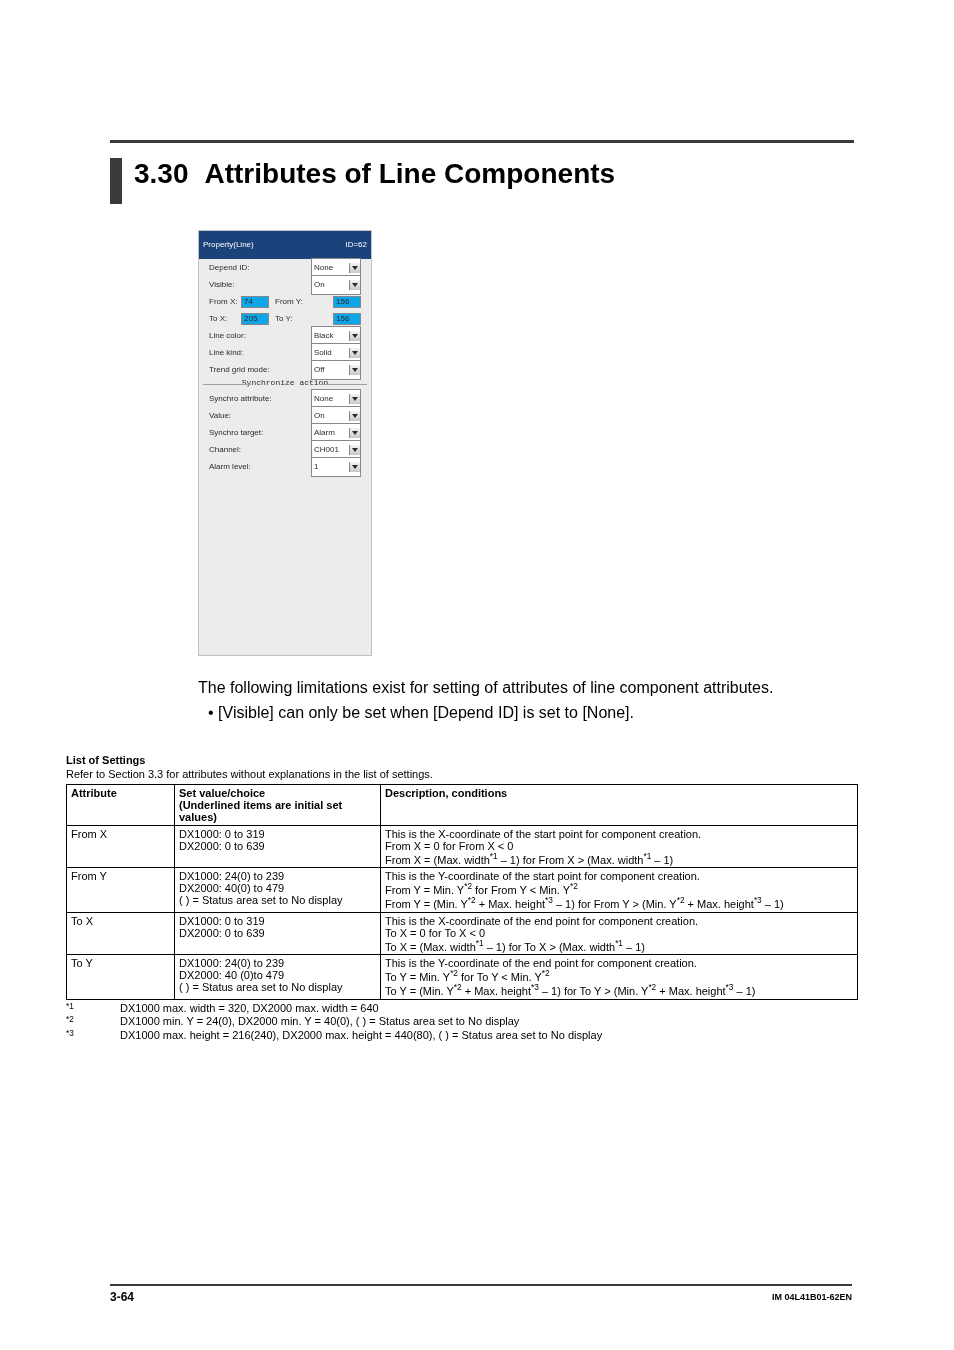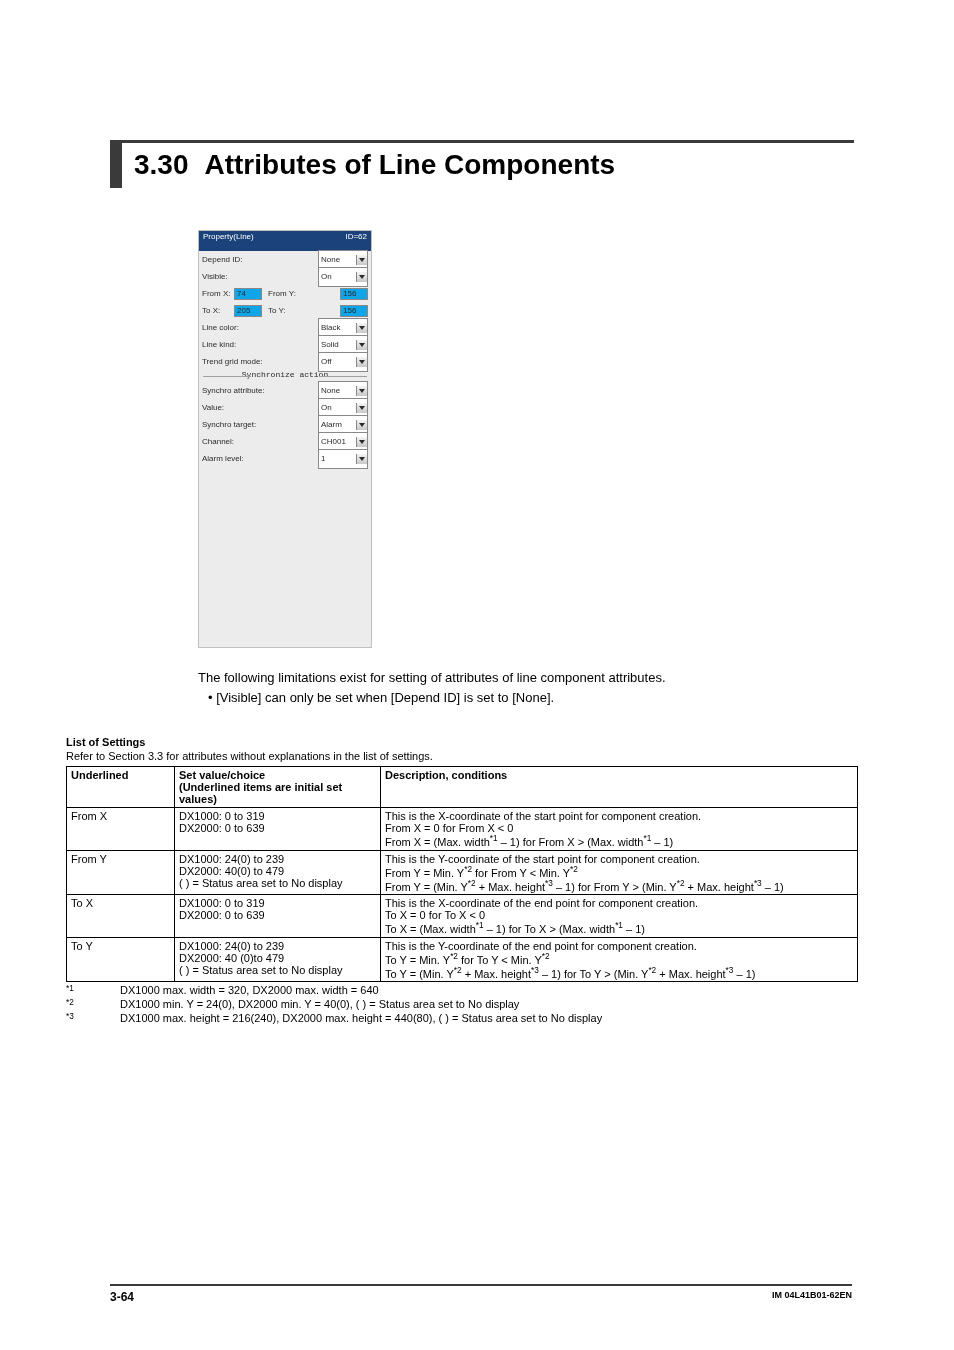--- a/index.html
+++ b/index.html
@@ -1,47 +1,47 @@
 <!DOCTYPE html>
 <html><head>
 <meta charset="utf-8">
 <style>
   * { box-sizing: border-box; margin: 0; padding: 0; }
   body { font-family: Arial, Helvetica, sans-serif; background: #fff; color: #000; width: 954px; margin: 0 auto; padding: 140px 40px 40px 40px; position: relative; min-height: 1350px; }
   .top-rule { position: absolute; top: 140px; left: 110px; right: 100px; height: 3px; background: #3a3a3a; }
-  .title-band { position: absolute; left: 110px; top: 142px; display: flex; align-items: center; }
+  .title-band { position: absolute; left: 110px; top: 158px; display: flex; align-items: flex-start; }
   .title-bar { width: 12px; height: 46px; background: #3a3a3a; margin-right: 12px; }
   .section-num { font-size: 28px; font-weight: bold; margin-right: 16px; }
   .section-title { font-size: 28px; font-weight: bold; }
   .panel-wrap { margin-top: 90px; margin-left: 158px; width: 174px; border: 1px solid #c0c0c0; background: #ececec; font-size: 8px; color: #2a2a2a; padding-bottom: 180px; }
-  .panel-header { background: #1b427a; color: #fff; height: 20px; line-height: 12px; font-size: 8px; padding: 0 4px; display: flex; justify-content: space-between; }
-  .row { display: flex; align-items: center; height: 17px; padding: 0 3px; }
+  .panel-header { background: #1b427a; color: #fff; height: 28px; line-height: 12px; font-size: 8px; padding: 0 4px; display: flex; justify-content: space-between; align-items: center; }
+  .row { display: flex; align-items: center; height: 17px; padding: 0 10px; }
   .lab { flex: 0 0 58px; }
   .lab2 { flex: 0 0 32px; }
   .numbox { width: 28px; height: 12px; border: 1px solid #888; background: #0ea5e9; font-size: 8px; padding: 0 2px; line-height: 10px; }
   .combo { width: 50px; height: 20px; border: 1px solid #888; background: #fff; display: flex; align-items: center; justify-content: space-between; padding: 0 0 0 2px; font-size: 8px; margin-left: auto; }
   .combo .btn { width: 11px; height: 10px; border-left: 1px solid #888; background: linear-gradient(#f4f4f4,#c8c8c8); display: flex; align-items: center; justify-content: center; }
   .tri { width: 0; height: 0; border-left: 3px solid transparent; border-right: 3px solid transparent; border-top: 4px solid #2a2a2a; }
   .fieldset-label { font-size: 8px; text-align: center; position: relative; height: 12px; font-family: Liberation Mono, monospace; }
   .fieldset-label::before, .fieldset-label::after { content: ""; position: absolute; top: 50%; width: 28%; height: 1px; background: #a0a0a0; }
   .fieldset-label::before { left: 4px; }
   .fieldset-label::after { right: 4px; }
-  .intro { margin-top: 20px; margin-left: 158px; font-size: 13px; line-height: 1.55; }
+  .intro { margin-top: 20px; margin-left: 158px; font-size: 16px; line-height: 1.55; }
   .intro .bullet { margin-left: 10px; }
   .settings-hdr { margin-top: 28px; margin-left: 26px; font-size: 11px; font-weight: bold; }
   .settings-sub { margin-left: 26px; font-size: 11px; margin-top: 2px; }
   table.spec { border-collapse: collapse; margin-left: 26px; margin-top: 4px; width: 792px; font-size: 11px; }
   table.spec th, table.spec td { border: 1px solid #000; vertical-align: top; padding: 2px 4px; text-align: left; }
   table.spec th { font-weight: bold; }
   .col1 { width: 108px; }
   .col2 { width: 206px; }
   .footnotes { margin-left: 26px; margin-top: 2px; font-size: 11px; }
   .footnotes div { display: flex; }
   .footnotes .fn-mark { width: 54px; flex: 0 0 54px; }
-  .page-footer { position: absolute; left: 110px; right: 102px; bottom: 46px; display: flex; justify-content: space-between; align-items: flex-start; border-top: 2px solid #3a3a3a; padding-top: 4px; }
+  .page-footer { position: absolute; left: 110px; right: 102px; bottom: 46px; display: flex; justify-content: space-between; align-items: center; border-top: 2px solid #3a3a3a; padding-top: 4px; }
   .page-num { font-size: 12px; font-weight: bold; }
   .doc-id { font-size: 9px; font-weight: bold; }
   sup { font-size: 0.75em; }
 </style>
 </head>
 <body>
 
 <div class="top-rule"></div>
 <div class="title-band">
   <div class="title-bar"></div>
@@ -166,21 +166,21 @@
   <div>The following limitations exist for setting of attributes of line component attributes.</div>
   <div class="bullet"><span>•   </span><span>[Visible] can only be set when [Depend ID] is set to [None].</span></div>
 </div>
 
 <div class="settings-hdr">List of Settings</div>
 <div class="settings-sub">Refer to Section 3.3 for attributes without explanations in the list of settings.</div>
 
 <table class="spec">
   <thead>
     <tr>
-      <th class="col1">Underlined</th>
+      <th class="col1">Attribute</th>
       <th class="col2"><span>Set value/choice<br>(Underlined items are initial set values)</span></th>
       <th>Description, conditions</th>
     </tr>
   </thead>
   <tbody id="spec-body">
       <tr>
         <td class="col1">From X</td>
         <td class="col2">DX1000: 0 to 319<br>DX2000: 0 to 639</td>
         <td>This is the X-coordinate of the start point for component creation.<br>From X = 0 for From X &lt; 0<br>From X = (Max. width<sup>*1</sup> – 1) for From X &gt; (Max. width<sup>*1</sup> – 1)</td>
       </tr>

